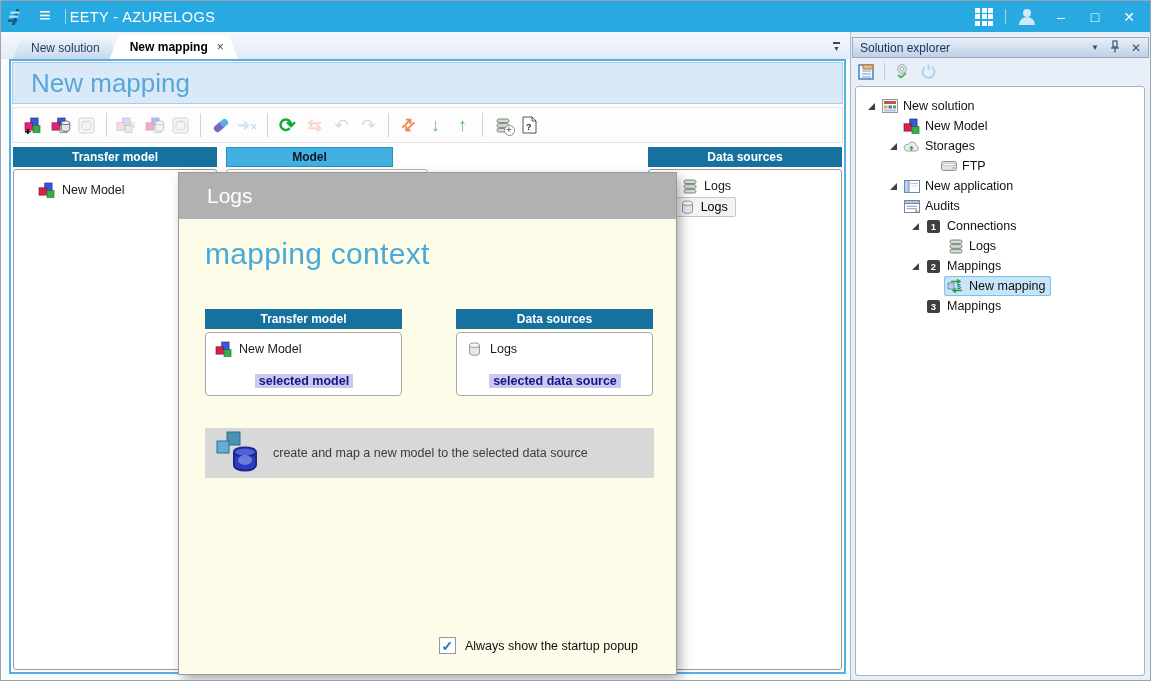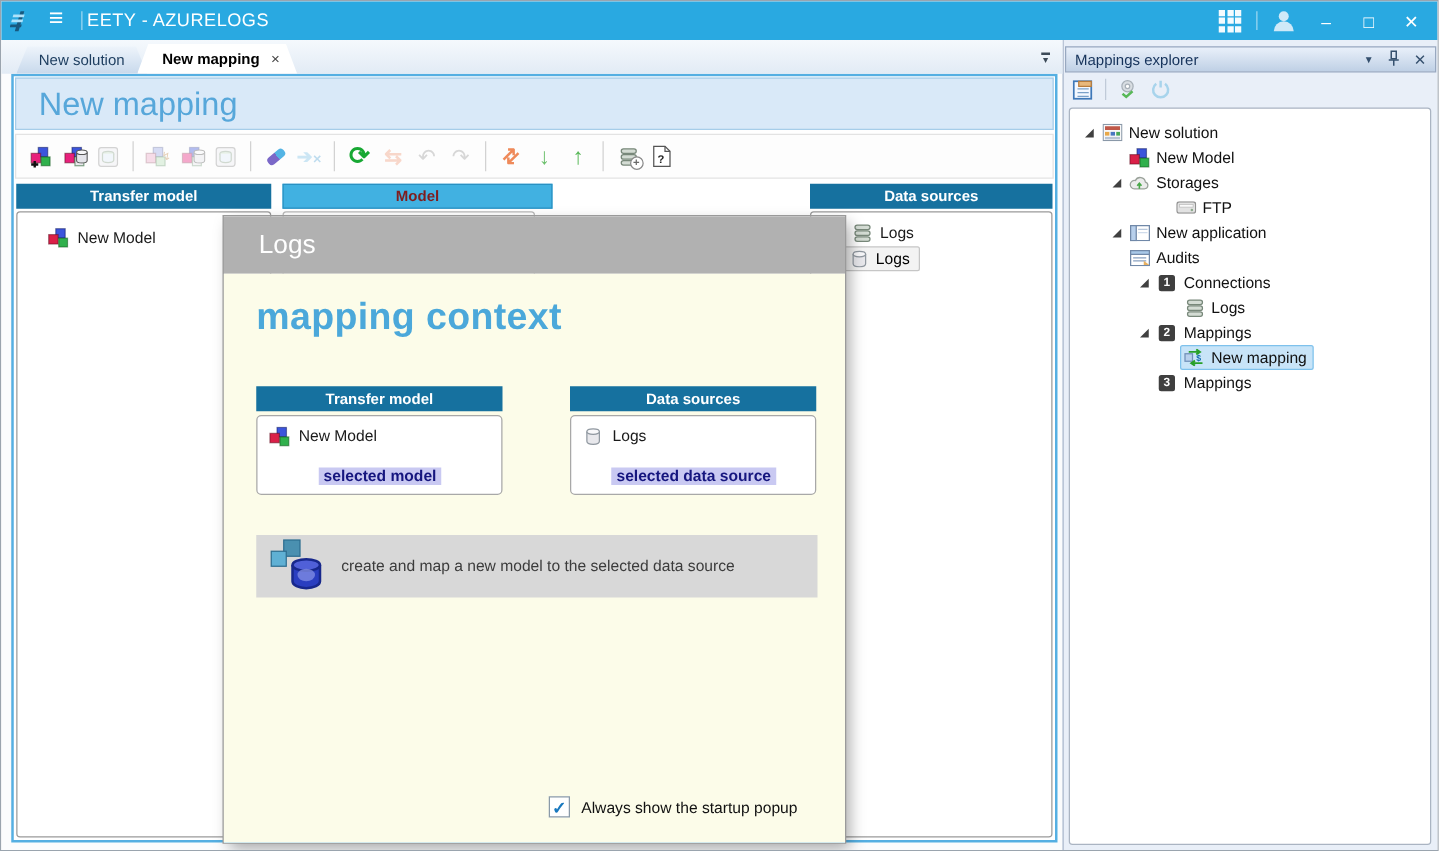--- a/index.html
+++ b/index.html
@@ -46,21 +46,21 @@
   .g-collapse { font-size:16px; font-weight:bold; color:#EF8A5A; display:inline-block; transform:rotate(135deg); }
   .g-down { font-size:18px; font-weight:bold; color:#6CC06C; }
   .g-up { font-size:18px; font-weight:bold; color:#58B858; }
   .g-eraser { width:16px; height:7px; border-radius:3px; background:linear-gradient(90deg,#7b68c8 55%,#54b4e4 55%); transform:rotate(-40deg); display:inline-block; }
   .g-unmap { font-size:15px; color:#7ec2e8; font-weight:bold; }
 
   
   .col-headers { display:flex; padding:2px 2px 0 2px; }
   .colh { height:20px; display:flex; align-items:center; justify-content:center; font-size:12px; font-weight:bold; }
   .colh-tm { width:204px; background:#16719F; color:#fff; }
-  .colh-model { width:216px; margin-left:9px; background:#41B1E1; color:#7f1d1d; border:1px solid #2a91c2; }
+  .colh-model { width:167px; margin-left:9px; background:#41B1E1; color:#0f172a; border:1px solid #2a91c2; }
   .colh-spacer { flex:1; }
   .colh-ds { width:194px; background:#16719F; color:#fff; }
   .panels { flex:1; display:flex; padding:2px; }
   .panel { border:1px solid #9a9a9a; border-radius:3px; background:#fff; }
   .panel-tm { width:204px; }
   .panel-model { width:202px; margin-left:9px; border-color:#b8b8b8; }
   .panel-spacer { flex:1; }
   .panel-ds { width:194px; padding-top:6px; }
   .p-item { display:flex; align-items:center; gap:7px; padding:12px 0 0 24px; font-size:12.5px; color:#1a1a1a; }
   .ds-row1 { display:flex; align-items:center; gap:6px; padding:2px 0 0 32px; font-size:12.5px; color:#1a1a1a; }
@@ -88,21 +88,21 @@
   .badge { width:13px; height:13px; background:#3f3f3f; color:#fff; font-size:9.5px; font-weight:bold; display:flex; align-items:center; justify-content:center; border-radius:2px; }
   .ico-sphere { width:15px; height:15px; border-radius:50%;
     background:radial-gradient(circle at 35% 30%, rgba(255,255,255,.95), rgba(255,255,255,0) 45%),
                conic-gradient(#ff2020,#ff00ff,#4040ff,#00c8ff,#20d020,#ffff40,#ff8020,#ff2020); }
 
   
   .help-popup { position:absolute; left:178px; top:172px; width:497px; height:501px; z-index:50; display:flex; flex-direction:column;
                 box-shadow:0 0 0 1px #9a9a9a, 4px 5px 12px rgba(0,0,0,.35); }
   .hp-header { height:46px; background:#B1B1B1; color:#fff; font-size:21px; display:flex; align-items:center; padding-left:28px; }
   .hp-body { flex:1; background:#FCFCE9; padding:14px 22px 10px 26px; display:flex; flex-direction:column; }
-  .hp-heading { font-size:30px; color:#4BA8DA; font-weight:bold; margin:4px 0 0 0; letter-spacing:.3px; }
+  .hp-heading { font-size:30px; color:#4BA8DA; font-weight:normal; margin:4px 0 0 0; letter-spacing:.3px; }
   .hp-boxes { display:flex; gap:54px; margin-top:38px; }
   .hp-box { width:197px; }
   .hp-box-header { height:20px; background:#16719F; color:#fff; font-weight:bold; font-size:12px; display:flex; align-items:center; justify-content:center; }
   .hp-box-body { margin-top:3px; height:64px; background:#fff; border:1px solid #a8a8a8; border-radius:4px; padding:8px 8px 7px 9px;
                  display:flex; flex-direction:column; justify-content:space-between; }
   .hp-box-item { display:flex; align-items:center; gap:7px; font-size:12.5px; color:#1a1a1a; }
   .hp-caption { align-self:center; font-size:12.5px; font-weight:bold; color:#16167F; background:#C9C9F2; padding:0 4px; }
   .hp-actions { margin-top:32px; display:flex; flex-direction:column; }
   .hp-action { display:flex; align-items:center; min-height:50px; padding:2px 4px 2px 8px; font-size:12.5px; color:#3c3c3c; gap:12px; }
   .hp-action.highlighted { background:#D8D8D8; }
@@ -331,21 +331,21 @@
                 <span>Logs</span>
               </span>
             </div>
           </div>
         </div>
       </div>
     </div>
 
     <aside class="solution-explorer">
       <div class="se-header">
-        <span>Mappings explorer</span>
+        <span>Solution explorer</span>
         <span class="se-hicons">
           <span class="se-harrow">▼</span>
           <span>
             <svg width="10" height="13" viewBox="0 0 10 13">
                 <rect x="3" y="1" width="4" height="6" fill="none" stroke="#35506e" stroke-width="1.2"></rect>
                 <line x1="1" y1="8" x2="9" y2="8" stroke="#35506e" stroke-width="1.2"></line>
                 <line x1="5" y1="8" x2="5" y2="12.5" stroke="#35506e" stroke-width="1.2"></line>
               </svg>
           </span>
           <span class="se-hclose">✕</span>

